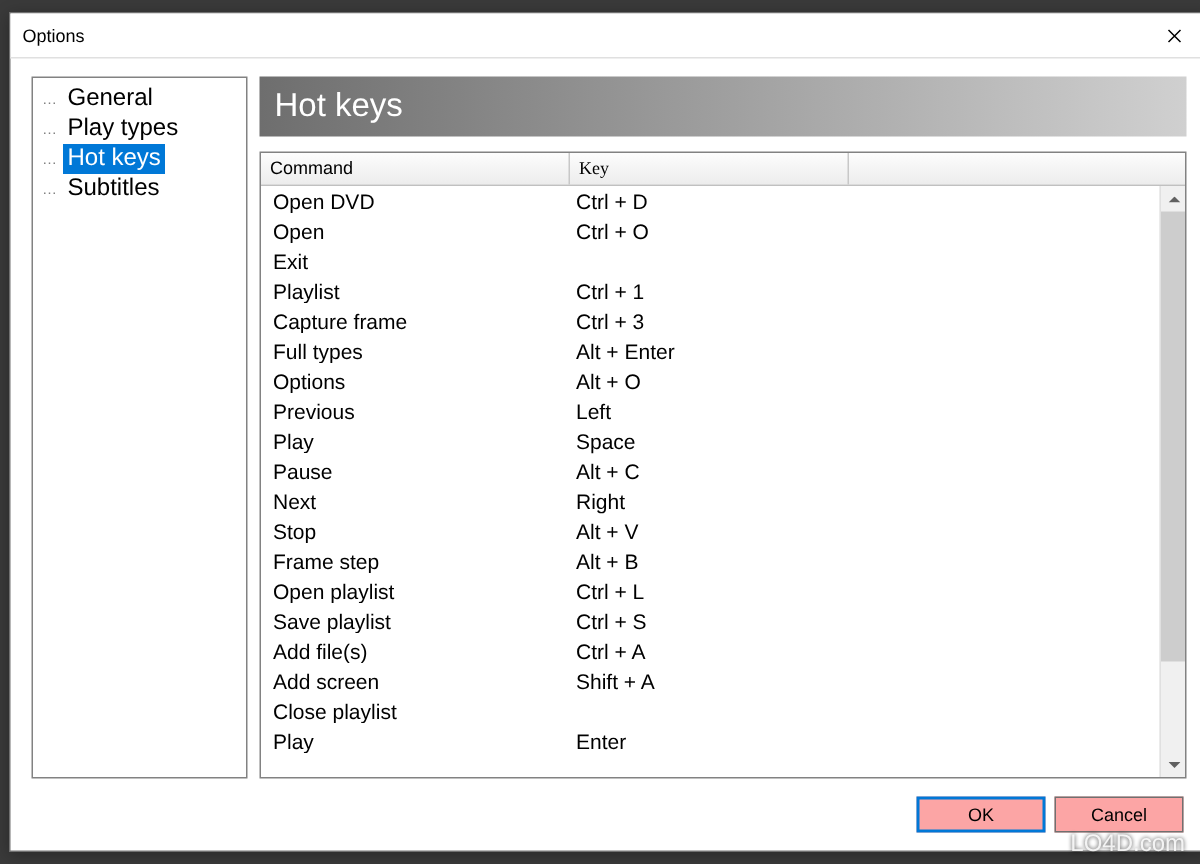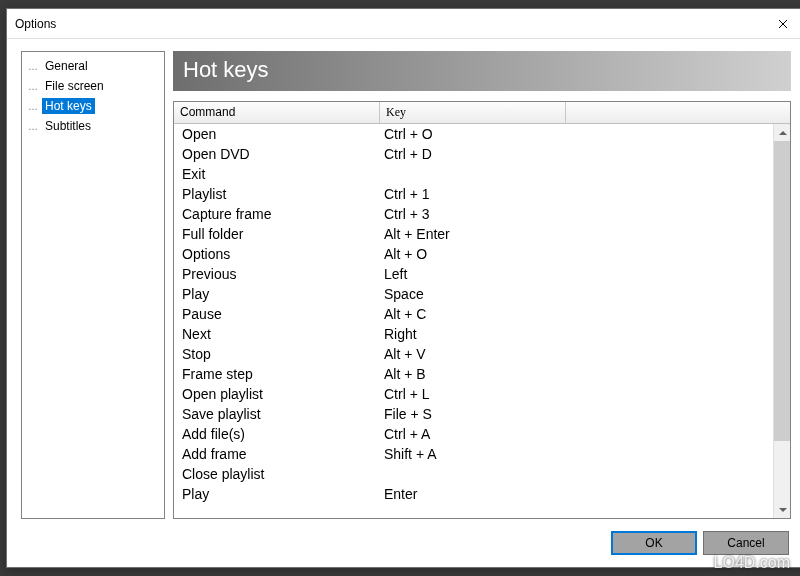--- a/index.html
+++ b/index.html
@@ -75,21 +75,21 @@
     padding-left: 4px;
     cursor: default;
   }
   .tree-dots {
     width: 14px;
     color: #808080;
     font-size: 10px;
     letter-spacing: -1px;
   }
   .tree-label {
-    font-size: 12px;
+    font-size: 16px;
     padding: 1px 3px;
   }
   .tree-item.selected .tree-label {
     background: #0078d7;
     color: #fff;
   }
   .mainpanel {
     flex: 1;
     display: flex;
     flex-direction: column;
@@ -174,21 +174,21 @@
     display: flex;
     justify-content: flex-end;
     align-items: center;
     padding: 0 16px;
     gap: 6px;
   }
   .btn {
     min-width: 86px;
     height: 24px;
     border: 1px solid #707070;
-    background: #a3a3a3;
+    background: #fca5a5;
     font-size: 12px;
     display: flex;
     align-items: center;
     justify-content: center;
     cursor: pointer;
   }
   .btn.default {
     border: 1px solid #0078d7;
     outline: 1px solid #0078d7;
     outline-offset: -2px;
@@ -221,21 +221,21 @@
 
     <div class="body">
 
       <div class="tree">
       <div class="tree-item">
             <span class="tree-dots">…</span>
             <span class="tree-label">General</span>
           </div>
           <div class="tree-item">
             <span class="tree-dots">…</span>
-            <span class="tree-label">File screen</span>
+            <span class="tree-label">Play types</span>
           </div>
           <div class="tree-item selected">
             <span class="tree-dots">…</span>
             <span class="tree-label">Hot keys</span>
           </div>
           <div class="tree-item">
             <span class="tree-dots">…</span>
             <span class="tree-label">Subtitles</span>
           </div>
         </div>
@@ -245,40 +245,40 @@
 
         <div class="listwrap">
           <div class="listhead">
             <div class="col-cmd">Command</div>
             <div class="col-key">Key</div>
             <div class="col-ext"></div>
           </div>
           <div class="listbody">
             <div class="rows">
                 <div class="row">
+                  <div class="c1">Open DVD</div>
+                  <div class="c2">Ctrl + D</div>
+                </div>
+                <div class="row">
                   <div class="c1">Open</div>
                   <div class="c2">Ctrl + O</div>
                 </div>
                 <div class="row">
-                  <div class="c1">Open DVD</div>
-                  <div class="c2">Ctrl + D</div>
-                </div>
-                <div class="row">
                   <div class="c1">Exit</div>
                 </div>
                 <div class="row">
                   <div class="c1">Playlist</div>
                   <div class="c2">Ctrl + 1</div>
                 </div>
                 <div class="row">
                   <div class="c1">Capture frame</div>
                   <div class="c2">Ctrl + 3</div>
                 </div>
                 <div class="row">
-                  <div class="c1">Full folder</div>
+                  <div class="c1">Full types</div>
                   <div class="c2">Alt + Enter</div>
                 </div>
                 <div class="row">
                   <div class="c1">Options</div>
                   <div class="c2">Alt + O</div>
                 </div>
                 <div class="row">
                   <div class="c1">Previous</div>
                   <div class="c2">Left</div>
                 </div>
@@ -301,28 +301,28 @@
                 <div class="row">
                   <div class="c1">Frame step</div>
                   <div class="c2">Alt + B</div>
                 </div>
                 <div class="row">
                   <div class="c1">Open playlist</div>
                   <div class="c2">Ctrl + L</div>
                 </div>
                 <div class="row">
                   <div class="c1">Save playlist</div>
-                  <div class="c2">File + S</div>
+                  <div class="c2">Ctrl + S</div>
                 </div>
                 <div class="row">
                   <div class="c1">Add file(s)</div>
                   <div class="c2">Ctrl + A</div>
                 </div>
                 <div class="row">
-                  <div class="c1">Add frame</div>
+                  <div class="c1">Add screen</div>
                   <div class="c2">Shift + A</div>
                 </div>
                 <div class="row">
                   <div class="c1">Close playlist</div>
                 </div>
                 <div class="row">
                   <div class="c1">Play</div>
                   <div class="c2">Enter</div>
                 </div>
               </div>

